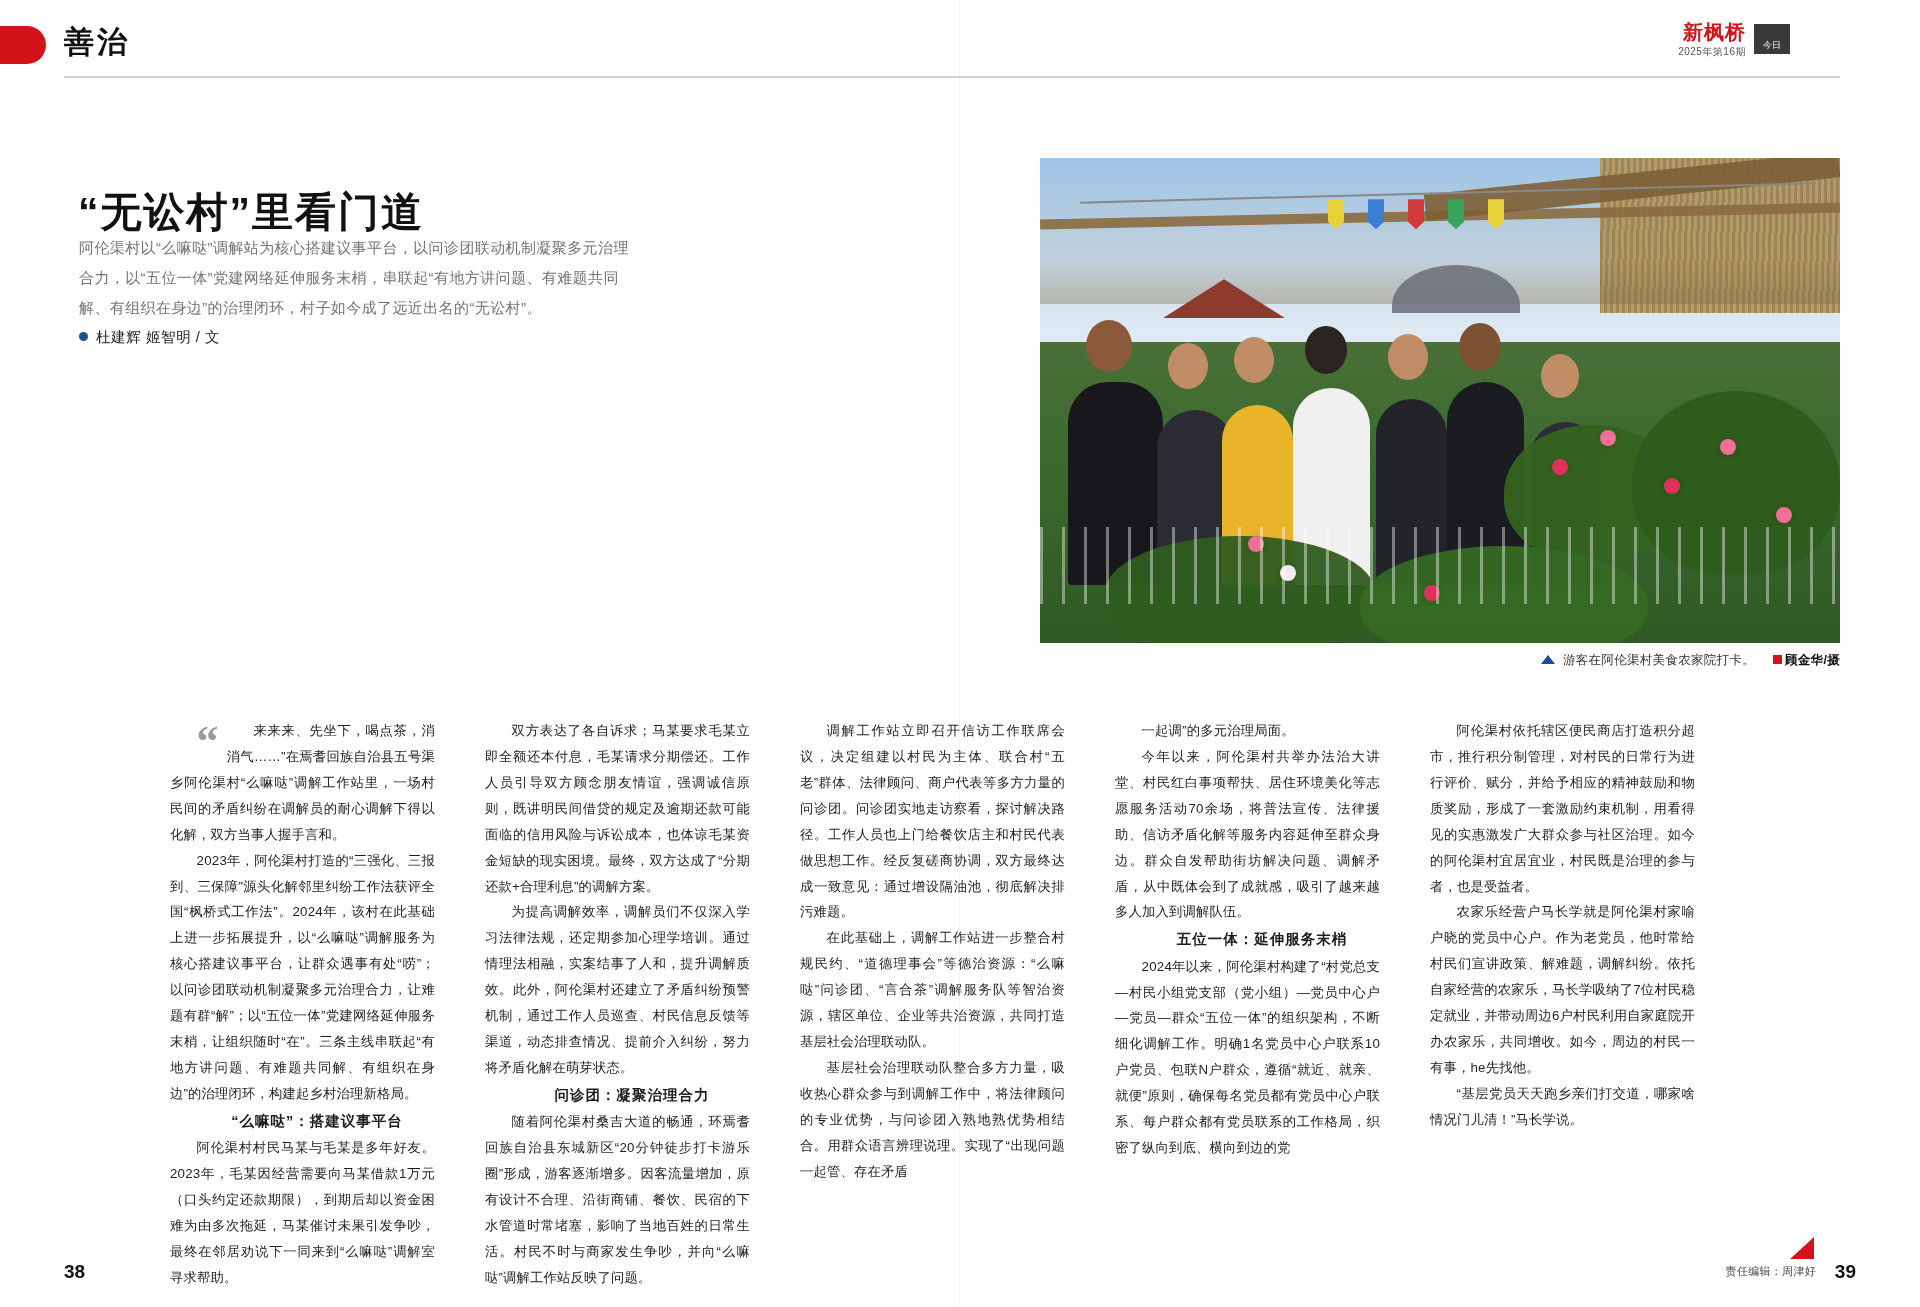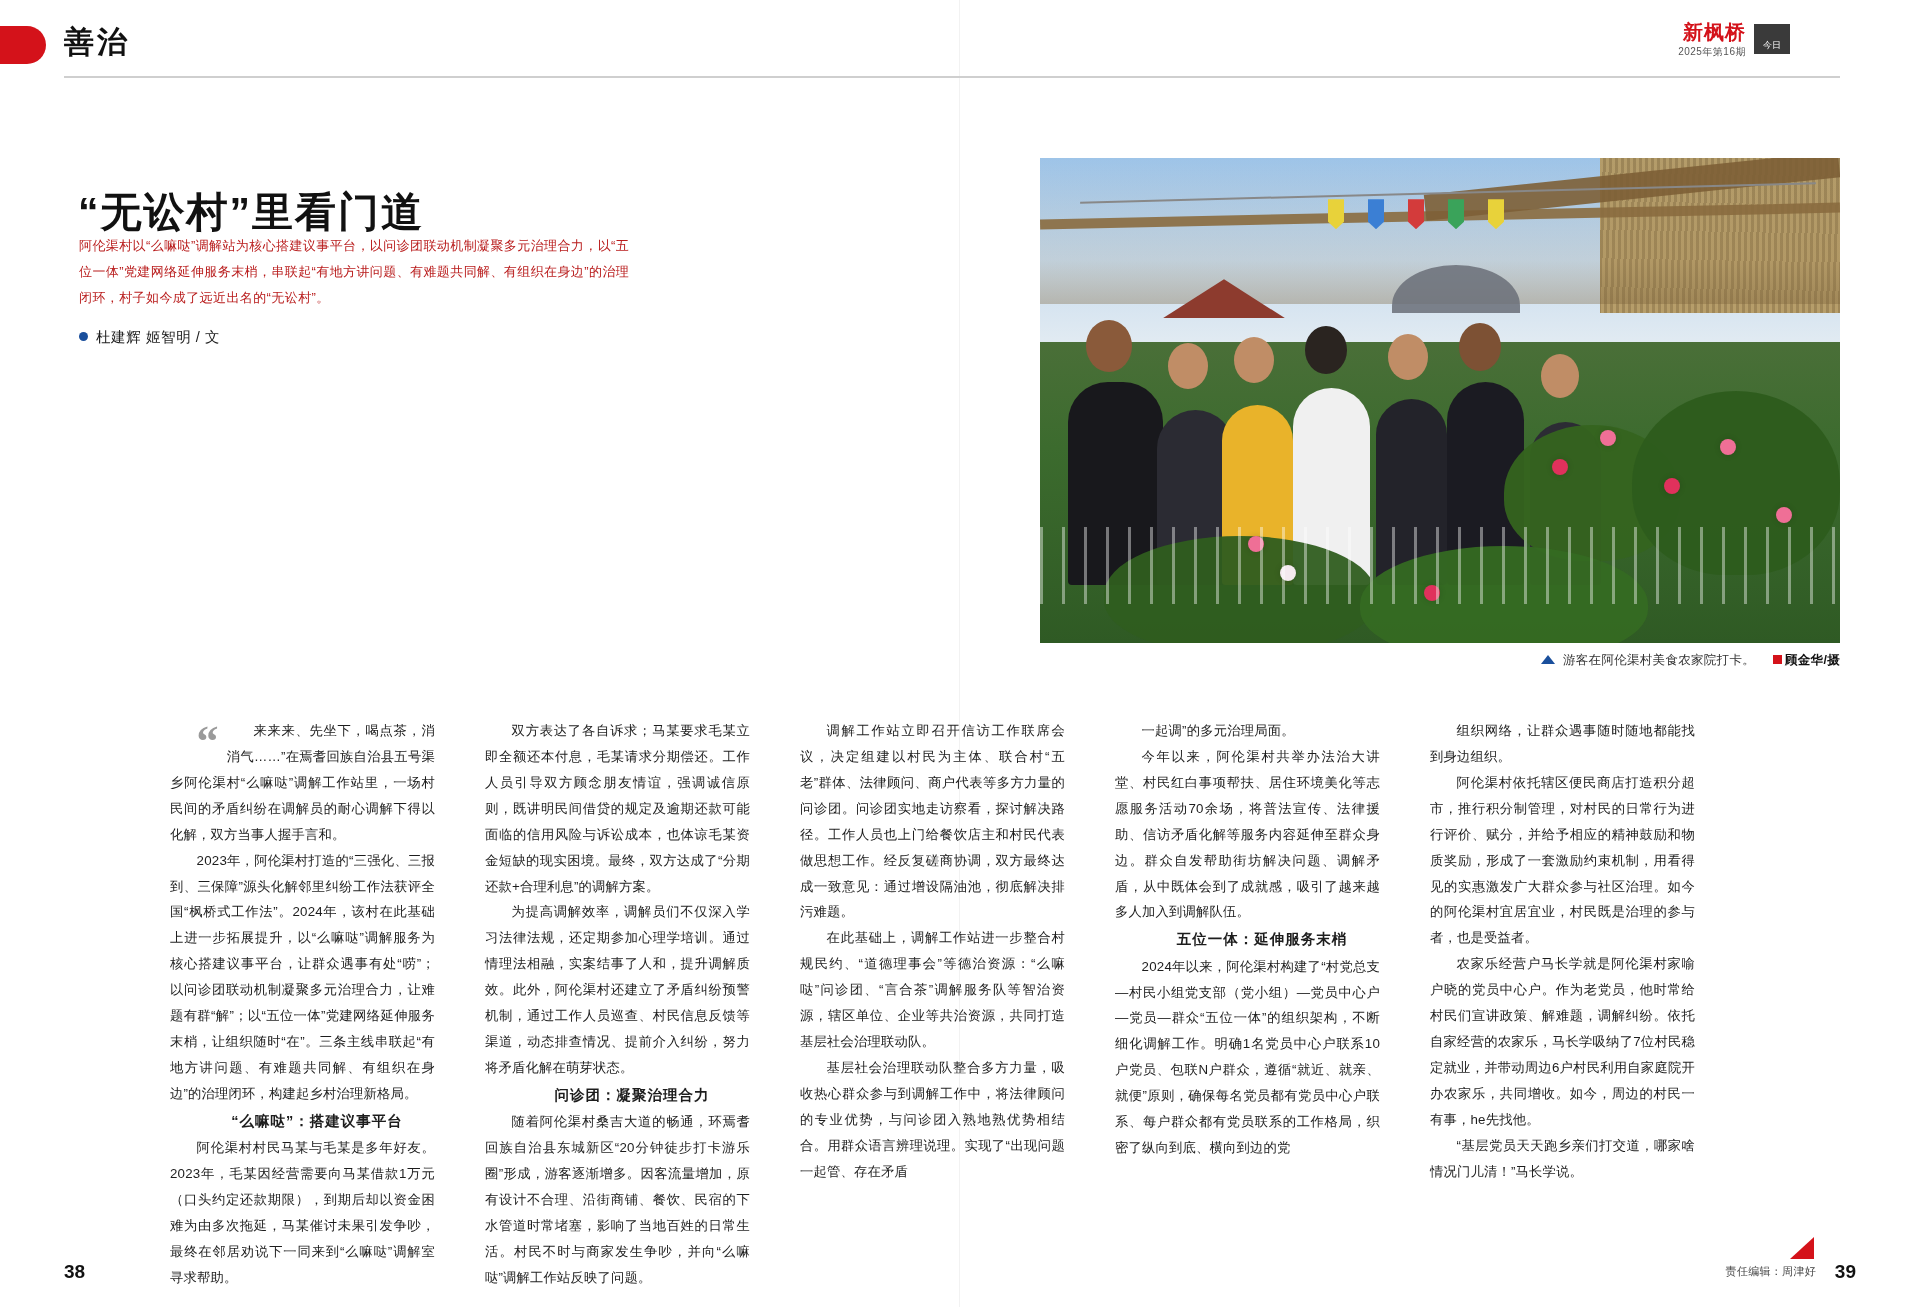--- a/index.html
+++ b/index.html
@@ -116,23 +116,23 @@
     font-size: 41px;
     letter-spacing: 2px;
     color: #111;
   }
   .standfirst {
     position: absolute;
     left: 79px;
     top: 233px;
     width: 560px;
     font-family: "Liberation Sans", sans-serif;
-    font-size: 13px;
+    font-size: 15px;
     line-height: 2.0;
-    color: #b91c1c;
+    color: #737373;
     letter-spacing: 0.4px;
   }
   .byline {
     position: absolute;
     left: 79px;
     top: 328px;
     font-family: "Liberation Sans", sans-serif;
     font-size: 14.5px;
     color: #222;
     letter-spacing: 0.6px;
@@ -473,21 +473,20 @@
     </div>
 
     <div class="col">
       <p>一起调”的多元治理局面。</p>
       <p>今年以来，阿伦渠村共举办法治大讲堂、村民红白事项帮扶、居住环境美化等志愿服务活动70余场，将普法宣传、法律援助、信访矛盾化解等服务内容延伸至群众身边。群众自发帮助街坊解决问题、调解矛盾，从中既体会到了成就感，吸引了越来越多人加入到调解队伍。</p>
       <p class="sub">五位一体：延伸服务末梢</p>
       <p>2024年以来，阿伦渠村构建了“村党总支—村民小组党支部（党小组）—党员中心户—党员—群众“五位一体”的组织架构，不断细化调解工作。明确1名党员中心户联系10户党员、包联N户群众，遵循“就近、就亲、就便”原则，确保每名党员都有党员中心户联系、每户群众都有党员联系的工作格局，织密了纵向到底、横向到边的党</p>
     </div>
 
     <div class="col">
-      <p>组织网络，让群众遇事随时随地都能找到身边组织。</p>
       <p>阿伦渠村依托辖区便民商店打造积分超市，推行积分制管理，对村民的日常行为进行评价、赋分，并给予相应的精神鼓励和物质奖励，形成了一套激励约束机制，用看得见的实惠激发广大群众参与社区治理。如今的阿伦渠村宜居宜业，村民既是治理的参与者，也是受益者。</p>
       <p>农家乐经营户马长学就是阿伦渠村家喻户晓的党员中心户。作为老党员，他时常给村民们宣讲政策、解难题，调解纠纷。依托自家经营的农家乐，马长学吸纳了7位村民稳定就业，并带动周边6户村民利用自家庭院开办农家乐，共同增收。如今，周边的村民一有事，he先找他。</p>
       <p>“基层党员天天跑乡亲们打交道，哪家啥情况门儿清！”马长学说。</p>
     </div>
 
   </div>
 
   <div class="folio-left">38</div>
   <div class="folio-right">39</div>
   <div class="editor-mark"></div>

